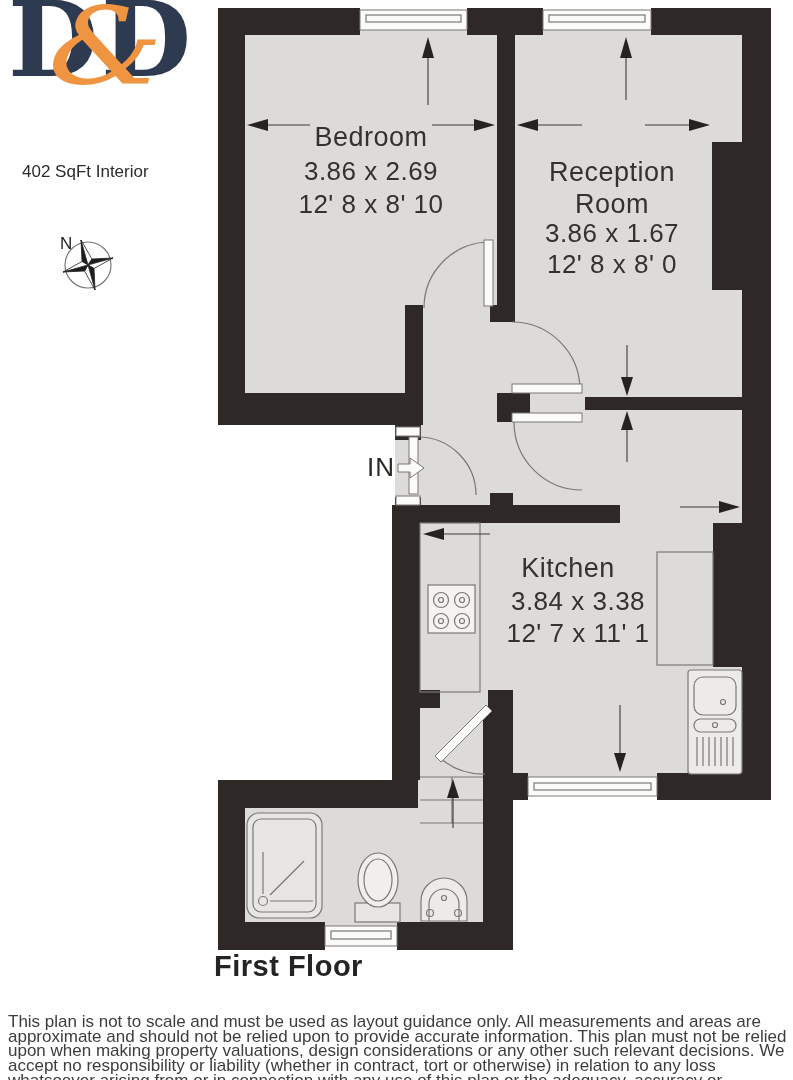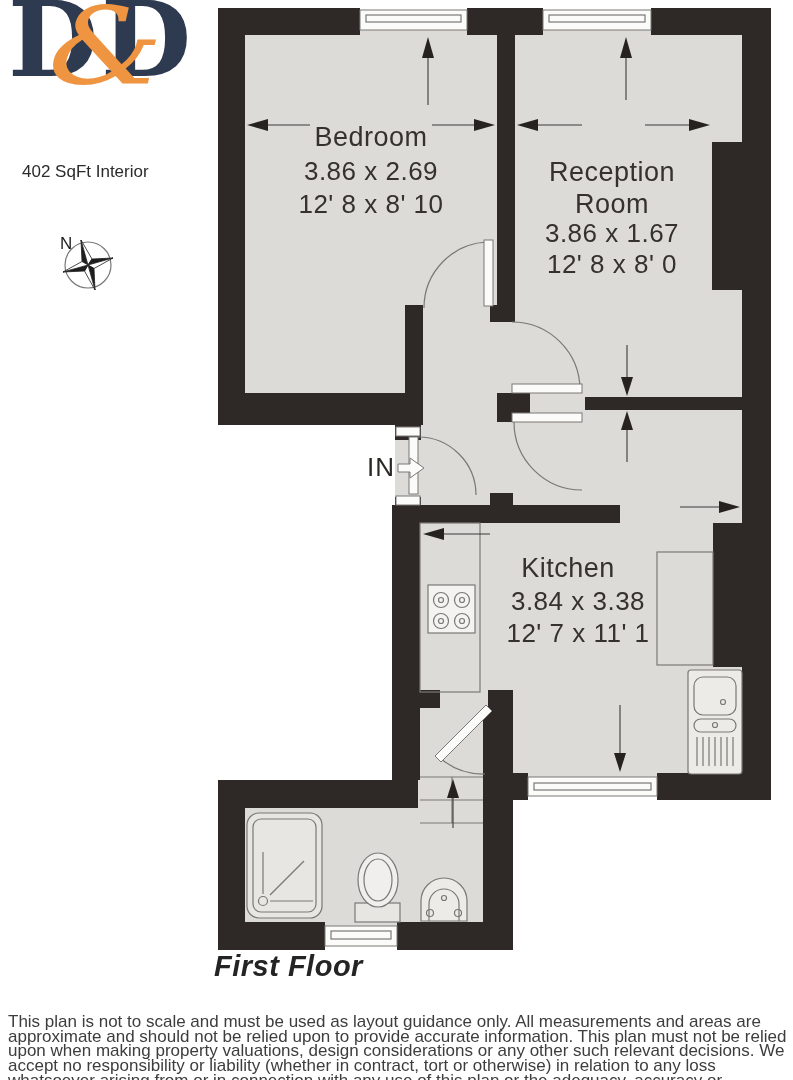--- a/index.html
+++ b/index.html
@@ -19,21 +19,21 @@
   .logo{position:absolute;left:8px;top:0;width:210px;height:125px;}
   .logo span{position:absolute;font-family:"DejaVu Serif","Liberation Serif",serif;line-height:1;}
   .logo .d{font-size:104px;font-weight:700;color:var(--logo_navy,#2e3a50);}
   .logo .amp{font-size:106px;font-style:italic;color:var(--logo_orange,#ef9440);
              transform:scaleX(1.22);transform-origin:left top;}
   #area-label{position:absolute;left:22px;top:162px;font-size:17px;color:#2b2b2b;}
   #compass-n{position:absolute;left:60px;top:234px;font-size:17px;color:#1e1e1e;}
   #in-label{position:absolute;left:381px;top:467px;transform:translate(-50%,-50%);
             font-size:26px;letter-spacing:1px;color:#2a2825;}
   #floor-title{position:absolute;left:214px;top:950px;font-size:29px;font-weight:700;
-               color:#242424;letter-spacing:.5px;font-style:italic;}
+               color:#242424;letter-spacing:.5px;}
   #disclaimer{position:absolute;left:8px;top:1015px;width:779px;font-size:17px;
               line-height:14.7px;color:#3d3d3d;}
 </style>
 </head>
 <body>
 
 <div id="stage">
 
   <div class="logo">
     <span class="d" style="left:0;top:-12px">D</span>

